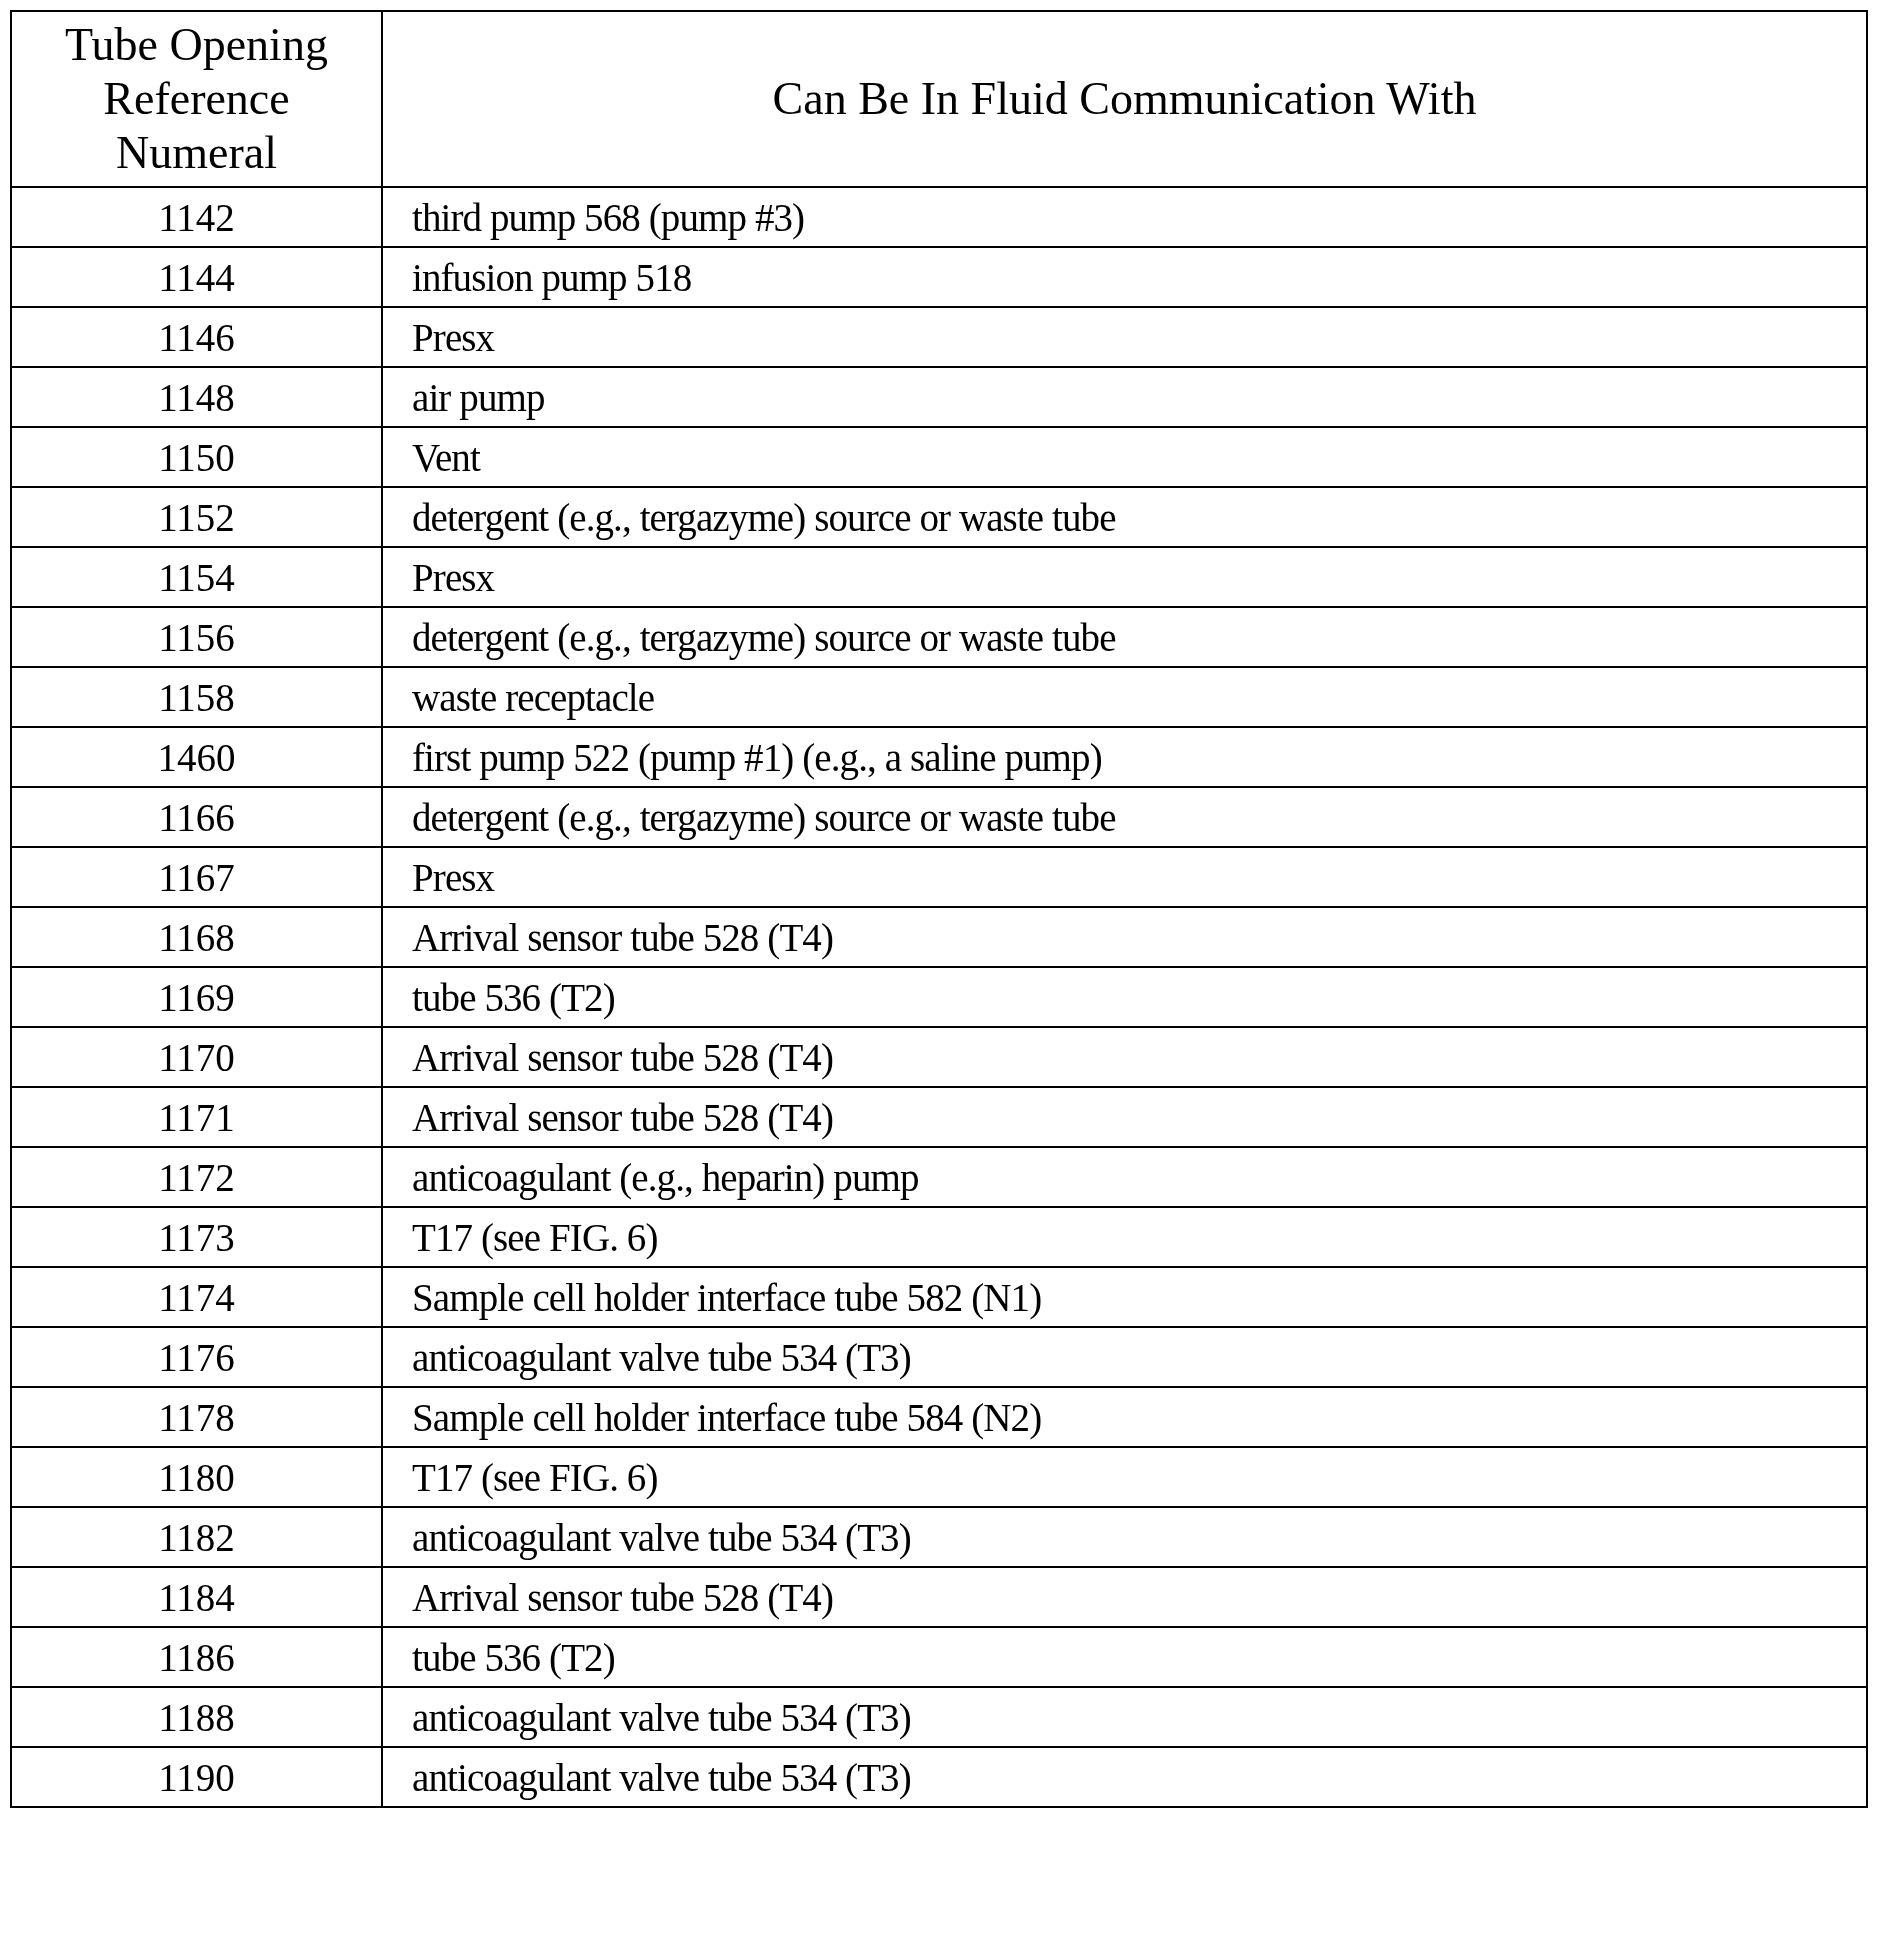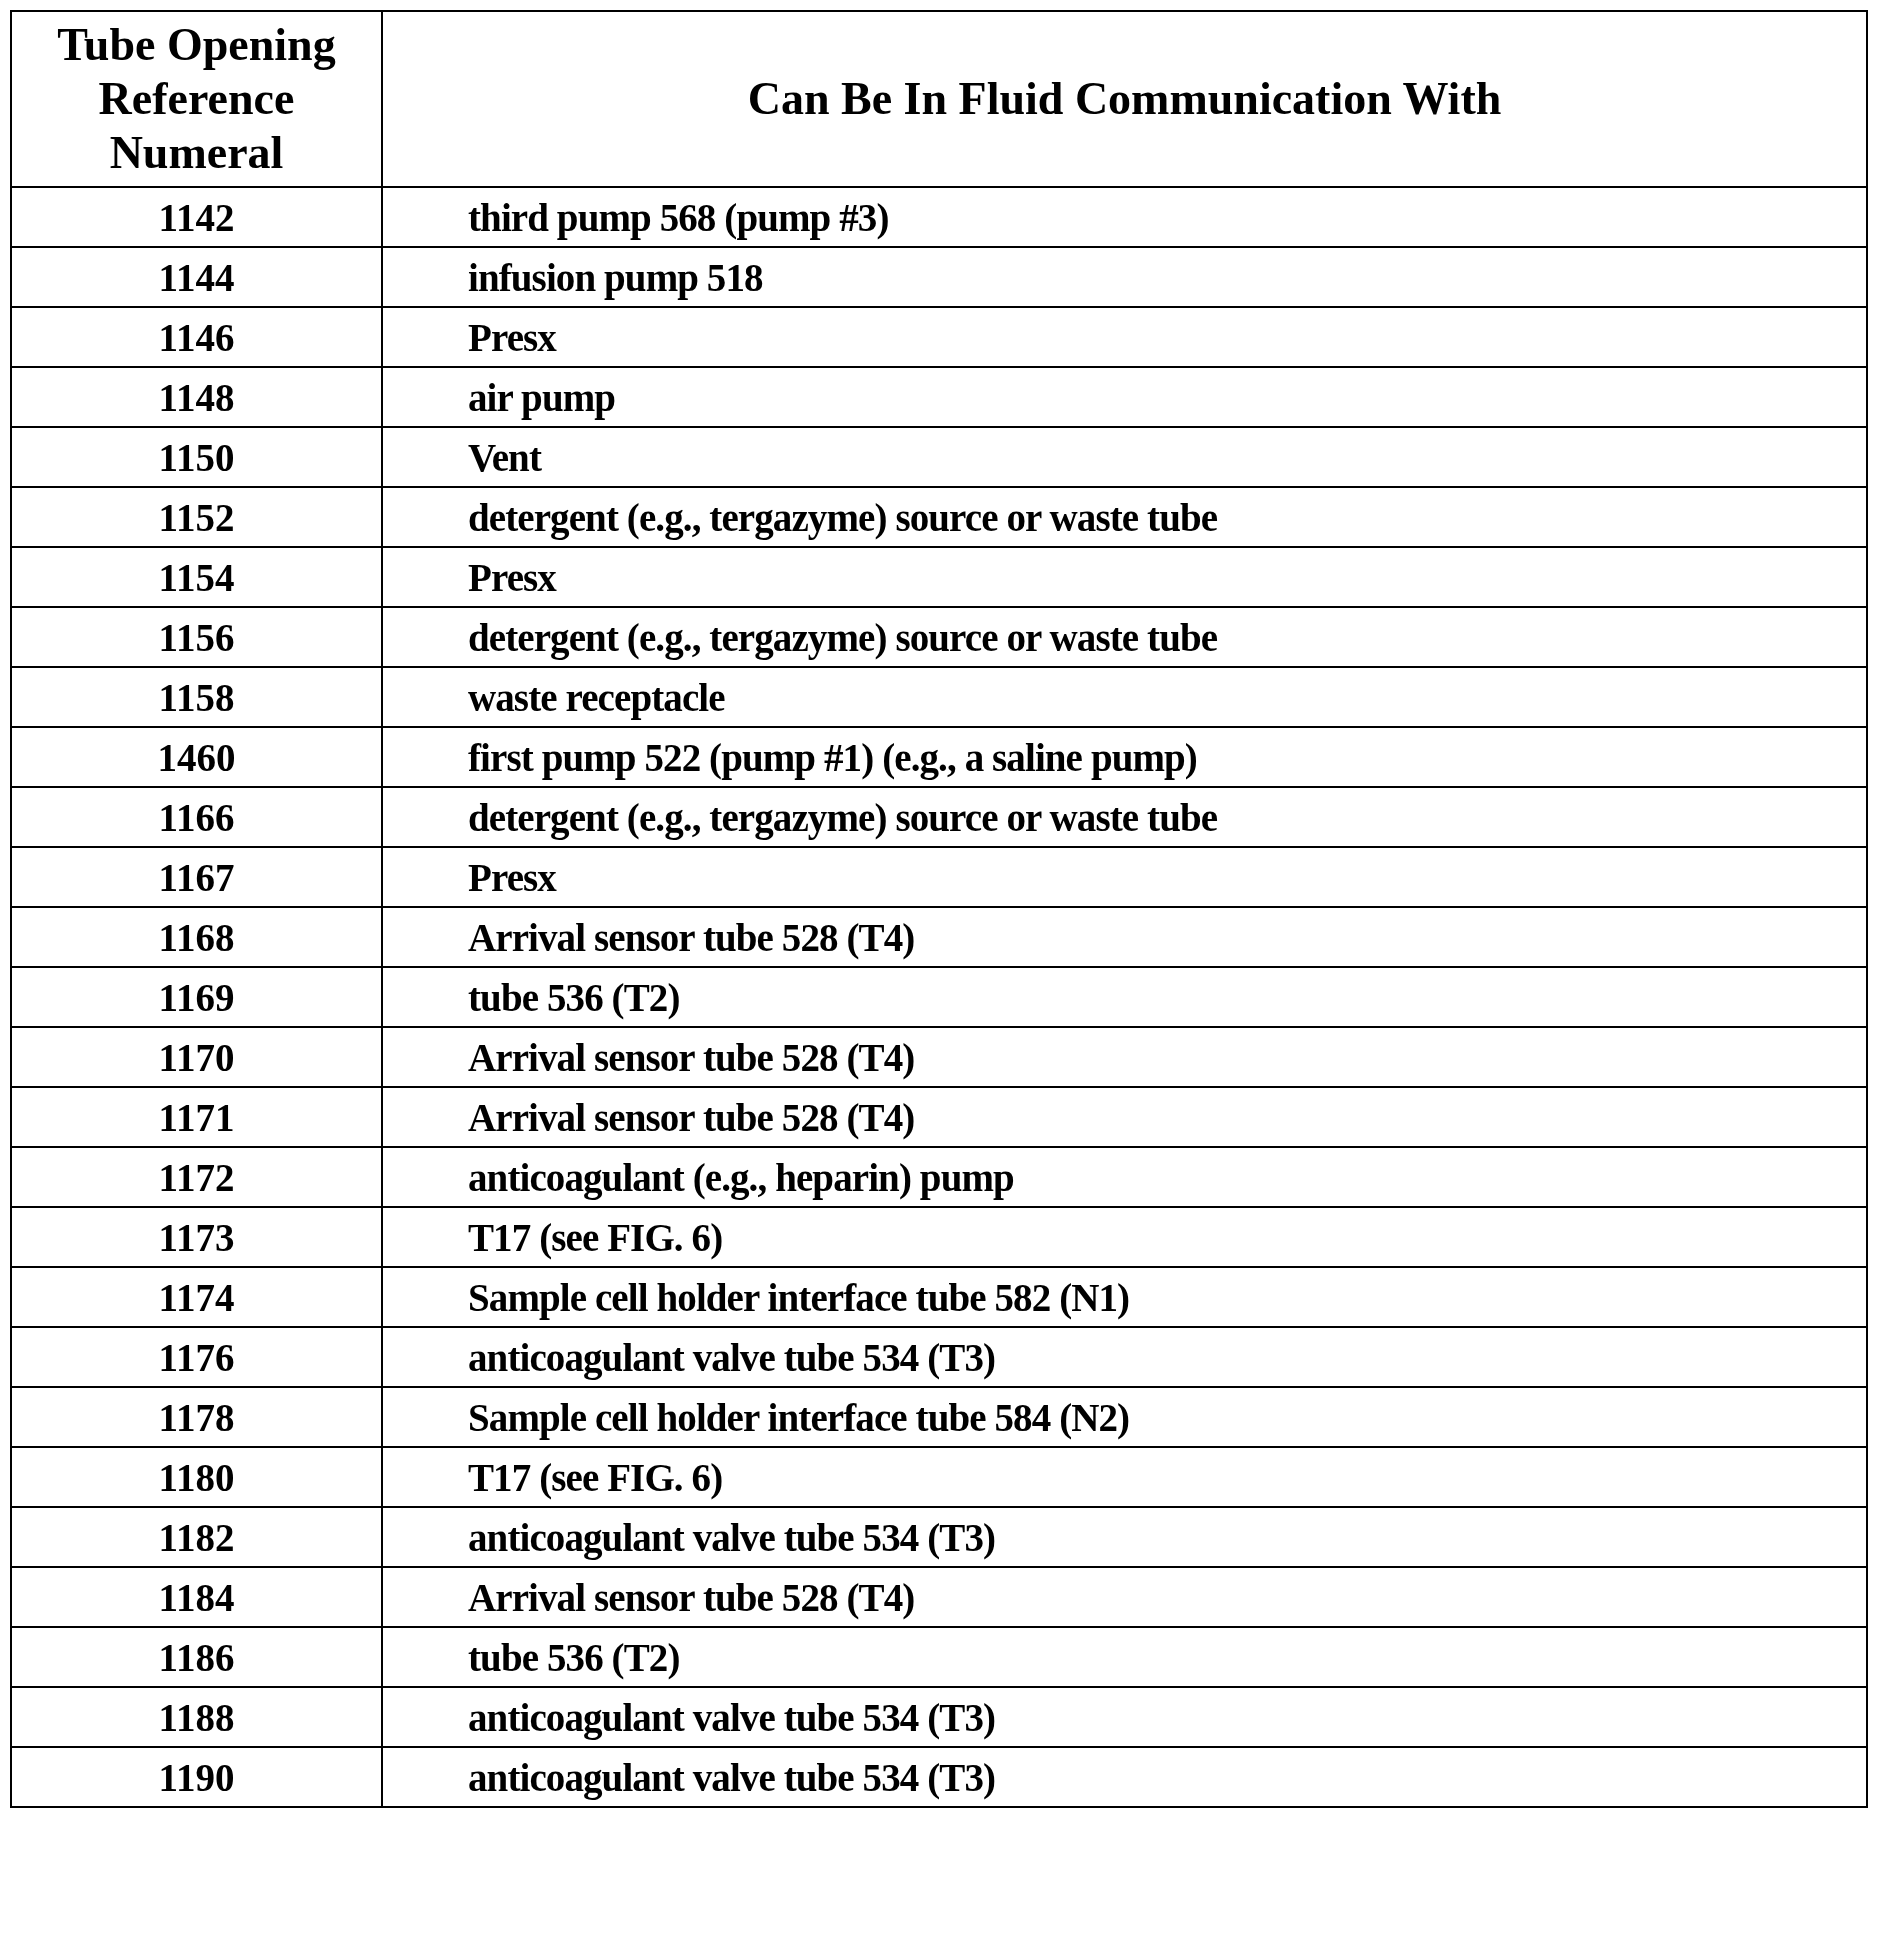--- a/index.html
+++ b/index.html
@@ -19,21 +19,21 @@
     position: absolute;
     left: 10px;
     top: 10px;
     width: 1858px;
     border-collapse: collapse;
     table-layout: fixed;
   }
   .table td, .table th {
     border: 2.5px solid #000000;
     padding: 0;
-    font-weight: bold;
+    font-weight: normal;
     overflow: hidden;
     white-space: nowrap;
   }
   .col-num { width: 371px; }
   .header-row th {
     height: 174px;
     font-size: 46px;
     line-height: 54px;
     text-align: center;
     vertical-align: middle;
@@ -46,21 +46,21 @@
     height: 58px;
     font-size: 39px;
     line-height: 57px;
     vertical-align: middle;
   }
   .data-row td.num {
     text-align: center;
   }
   .data-row td.desc {
     text-align: left;
-    padding-left: 85px;
+    padding-left: 29px;
     letter-spacing: -0.9px;
   }
 </style>
 </head>
 <body>
 
 <table class="table">
   <colgroup>
     <col class="col-num">
     <col>

